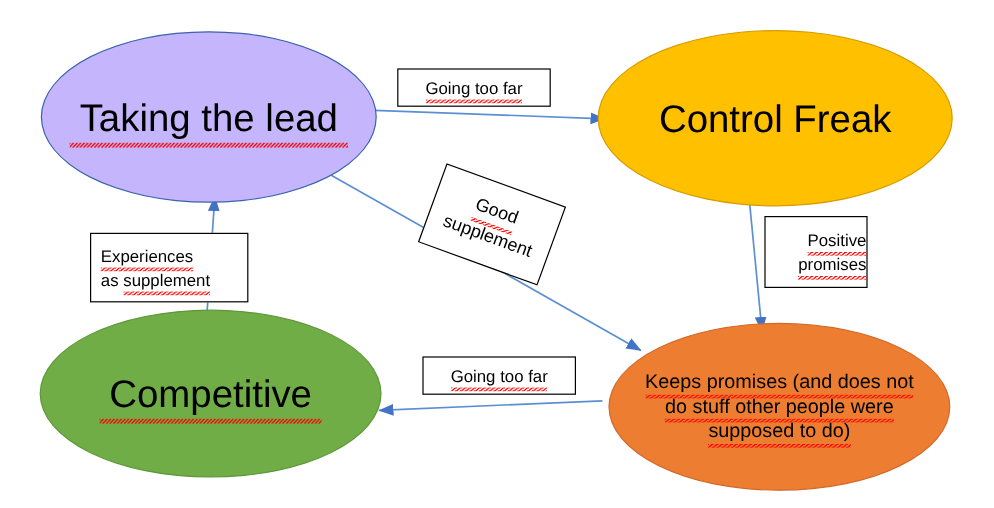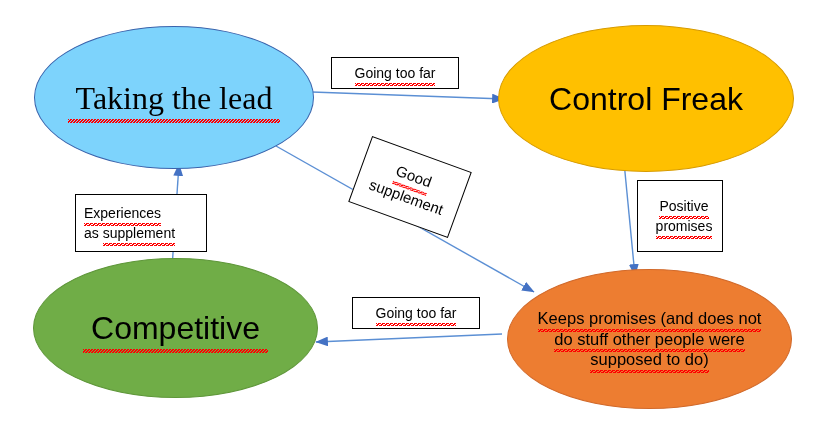--- a/index.html
+++ b/index.html
@@ -33,21 +33,21 @@
     box-sizing: border-box;
     text-align: center;
     color: #000000;
     z-index: 2;
   }
   .node-label {
     display: block;
     line-height: 1.25;
     padding: 0 8px;
   }
-  .node-blue   { background: #7dd3fc; border: 1px solid #3A63AC; font-family: Liberation Serif, serif; }
+  .node-blue   { background: #c4b5fd; border: 1px solid #3A63AC; }
   .node-amber  { background: #FFC000; border: 1px solid #D79B00; }
   .node-green  { background: #70AD47; border: 1px solid #5E9639; }
   .node-orange { background: #ED7D31; border: 1px solid #D1692A; }
 
   
   .edge-label {
     position: absolute;
     background: #ffffff;
     border: 1px solid #000000;
     box-sizing: border-box;
@@ -134,21 +134,21 @@
 
   <div class="edge-label" style="left:331px; top:57px; width:128px; height:32px;">
     <span class="sq">Going too far</span>
   </div>
 
   <div class="edge-label rotated" style="left:357px; top:152px; width:106px; height:70px; font-size:15px;">
     <span class="sq">Good</span>
     <span>supplement</span>
   </div>
 
-  <div class="edge-label" style="left:637px; top:180px; width:86px; height:72px; align-items:center; padding-left:8px;">
+  <div class="edge-label" style="left:637px; top:180px; width:86px; height:60px; align-items:flex-end; padding-left:8px;">
     <span class="sq">Positive</span>
     <span class="sq">promises</span>
   </div>
 
   <div class="edge-label" style="left:51px; top:194px; width:132px; height:58px; align-items:flex-start; padding-left:8px;margin-left:24px;">
     <span class="sq">Experiences</span>
     <span>as <span class="sq">supplement</span></span>
   </div>
 
   <div class="edge-label" style="left:352px; top:297px; width:128px; height:32px;">

